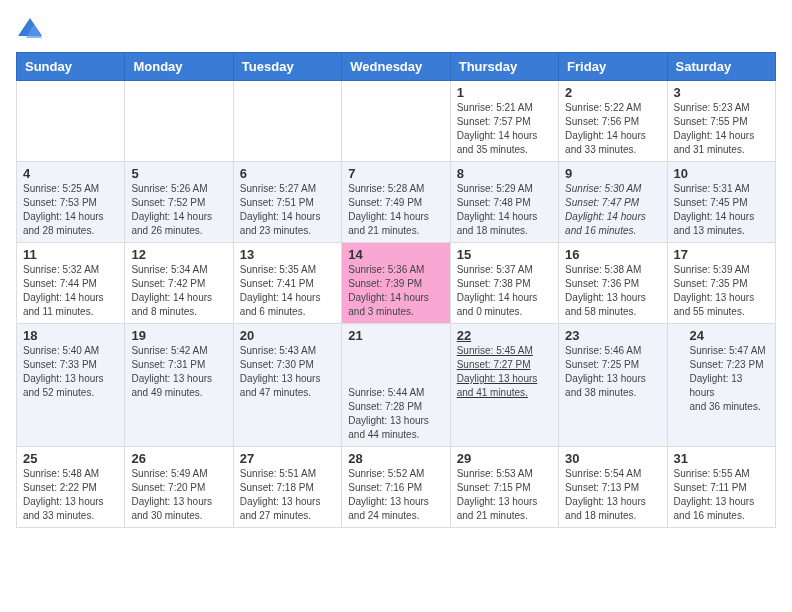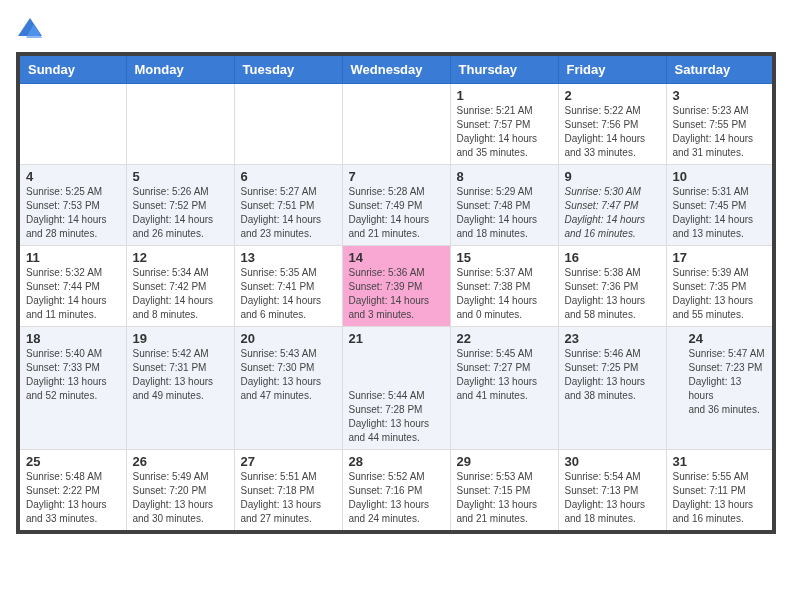--- a/index.html
+++ b/index.html
@@ -46,21 +46,21 @@
       color: #333;
       line-height: 1.1;
     }
     .location {
       font-size: 16px;
       color: #555;
     }
     .calendar {
       width: 100%;
       border-collapse: collapse;
-      border: 4px solid #404040;
+      border: 1px solid #404040;
     }
     .calendar th {
       background-color: #3a7bd5;
       color: #fff;
       text-align: left;
       padding: 6px 8px;
       font-size: 13px;
       font-weight: bold;
       border: 1px solid #2a6bc5;
     }
@@ -281,21 +281,21 @@
 Daylight: 13 hours
 and 47 minutes.</div>
         </td>
         <td style="background-color: rgb(240, 244, 250);">
           <span class="day-number">21</span>
           <div class="day-info" style="white-space: pre-line; margin-top: 43px;">Sunrise: 5:44 AM
 Sunset: 7:28 PM
 Daylight: 13 hours
 and 44 minutes.</div>
         </td>
-        <td style="background-color: rgb(240, 244, 250);">
+        <td style="background-color: rgb(240, 244, 250); text-decoration: underline;">
           <span class="day-number">22</span>
           <div class="day-info" style="white-space: pre-line;">Sunrise: 5:45 AM
 Sunset: 7:27 PM
 Daylight: 13 hours
 and 41 minutes.</div>
         </td>
         <td style="background-color: rgb(240, 244, 250);">
           <span class="day-number">23</span>
           <div class="day-info" style="white-space: pre-line;">Sunrise: 5:46 AM
 Sunset: 7:25 PM

